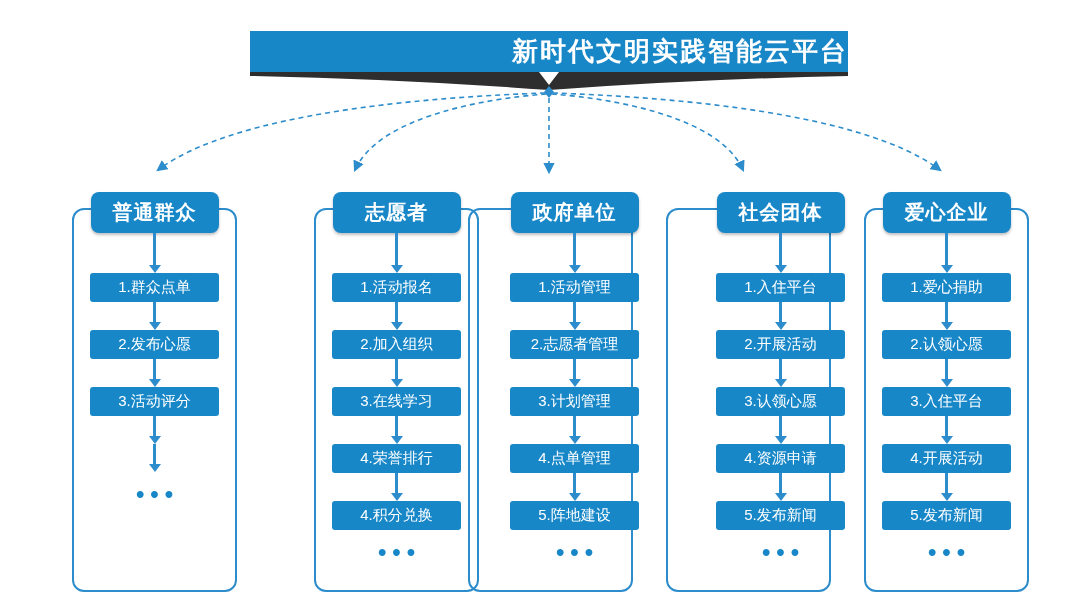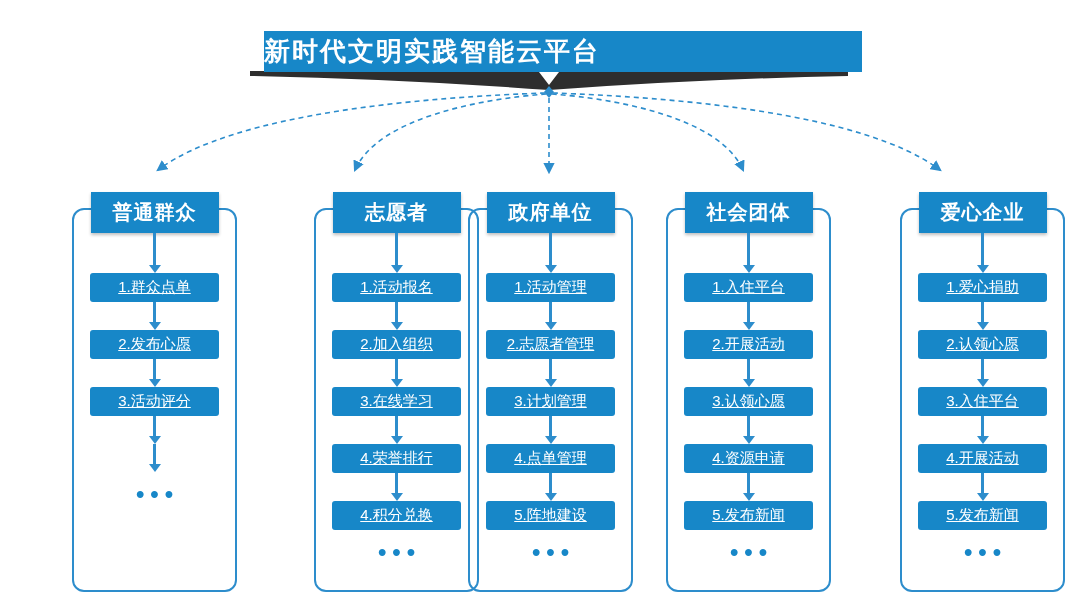--- a/index.html
+++ b/index.html
@@ -6,43 +6,43 @@
     --box-blue:#1787c8;
     --line-blue:#2d8dcc;
     --ribbon-dark:#2e2e2e;
     --text-white:#ffffff;
   }
   html,body{margin:0;padding:0;background:#ffffff;}
   body{font-family:"Liberation Sans","DejaVu Sans",sans-serif;}
   .stage{position:relative;width:1080px;height:611px;background:#ffffff;overflow:hidden;}
   .overlay{position:absolute;left:0;top:0;z-index:1;}
   .banner{
-    position:absolute;left:264px;top:31px;width:598px;height:41px;
+    position:absolute;left:250px;top:31px;width:598px;height:41px;
     background:var(--box-blue);z-index:2;
-    display:flex;align-items:center;justify-content:flex-start;
+    display:flex;align-items:center;justify-content:flex-end;
   }
   .banner span{
     color:var(--text-white);font-size:26px;font-weight:bold;letter-spacing:2px;white-space:nowrap;
   }
   .column{position:absolute;top:192px;width:165px;height:412px;z-index:2;}
   .col-frame{
     position:absolute;left:0;top:16px;width:161px;height:380px;
     border:2px solid var(--line-blue);border-radius:12px;background:transparent;
   }
   .col-inner{position:relative;display:flex;flex-direction:column;align-items:center;width:100%;}
   .col-header{
-    width:128px;height:41px;border-radius:0;background:var(--box-blue);
+    width:128px;height:41px;border-radius:8px;background:var(--box-blue);
     color:var(--text-white);font-size:20px;font-weight:bold;letter-spacing:1px;
     display:flex;align-items:center;justify-content:center;white-space:nowrap;
     box-shadow:0 2px 3px rgba(0,0,0,0.25);
   }
   .step-box{
     width:129px;height:29px;border-radius:3px;background:var(--box-blue);
     color:var(--text-white);font-size:15px;
-    display:flex;align-items:center;justify-content:center;white-space:nowrap;text-decoration:underline;
+    display:flex;align-items:center;justify-content:center;white-space:nowrap;
   }
   .varrow{display:flex;flex-direction:column;align-items:center;}
   .varrow .stem{width:3px;flex:1;background:var(--line-blue);}
   .varrow .head{
     width:0;height:0;
     border-left:6px solid transparent;border-right:6px solid transparent;
     border-top:8px solid var(--line-blue);
   }
   .arrow-lg{height:40px;}
   .arrow-sm{height:28px;}
@@ -136,21 +136,21 @@
           </div>
           <div class="step-box">4.荣誉排行</div>
           <div class="varrow arrow-sm">
             <div class="stem"></div>
             <div class="head"></div>
           </div>
           <div class="step-box">4.积分兑换</div>
           <div class="dots">•••</div>
         </div>
   </div>
-      <div class="column" style="left: 468px;">
+      <div class="column" style="left: 468px; padding-left: 24px;">
     <div class="col-frame"></div>
     <div class="col-inner">
       <div class="col-header">政府单位</div>
     <div class="varrow arrow-lg">
             <div class="stem"></div>
             <div class="head"></div>
           </div>
           <div class="step-box">1.活动管理</div>
           <div class="varrow arrow-sm">
             <div class="stem"></div>
@@ -168,21 +168,21 @@
           </div>
           <div class="step-box">4.点单管理</div>
           <div class="varrow arrow-sm">
             <div class="stem"></div>
             <div class="head"></div>
           </div>
           <div class="step-box">5.阵地建设</div>
           <div class="dots">•••</div>
         </div>
   </div>
-      <div class="column" style="left: 666px;">
+      <div class="column" style="left: 666px; padding-left: 32px;">
     <div class="col-frame"></div>
     <div class="col-inner">
       <div class="col-header">社会团体</div>
     <div class="varrow arrow-lg">
             <div class="stem"></div>
             <div class="head"></div>
           </div>
           <div class="step-box">1.入住平台</div>
           <div class="varrow arrow-sm">
             <div class="stem"></div>
@@ -200,21 +200,21 @@
           </div>
           <div class="step-box">4.资源申请</div>
           <div class="varrow arrow-sm">
             <div class="stem"></div>
             <div class="head"></div>
           </div>
           <div class="step-box">5.发布新闻</div>
           <div class="dots">•••</div>
         </div>
   </div>
-      <div class="column" style="left: 900px;">
+      <div class="column" style="left: 864px;">
     <div class="col-frame"></div>
     <div class="col-inner">
       <div class="col-header">爱心企业</div>
     <div class="varrow arrow-lg">
             <div class="stem"></div>
             <div class="head"></div>
           </div>
           <div class="step-box">1.爱心捐助</div>
           <div class="varrow arrow-sm">
             <div class="stem"></div>

